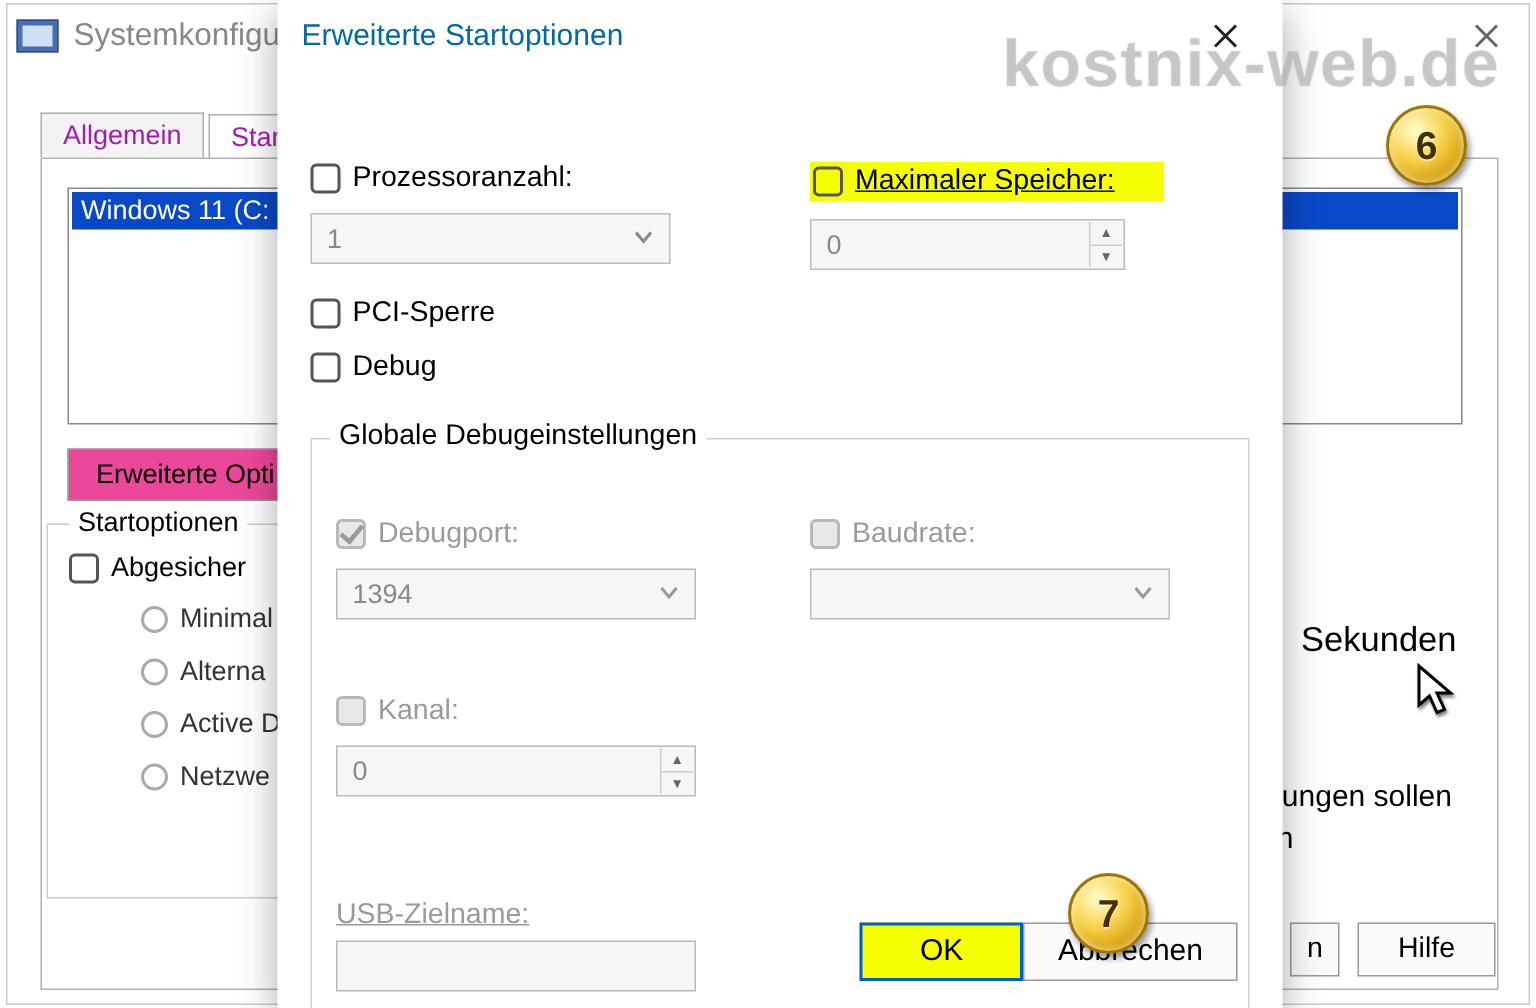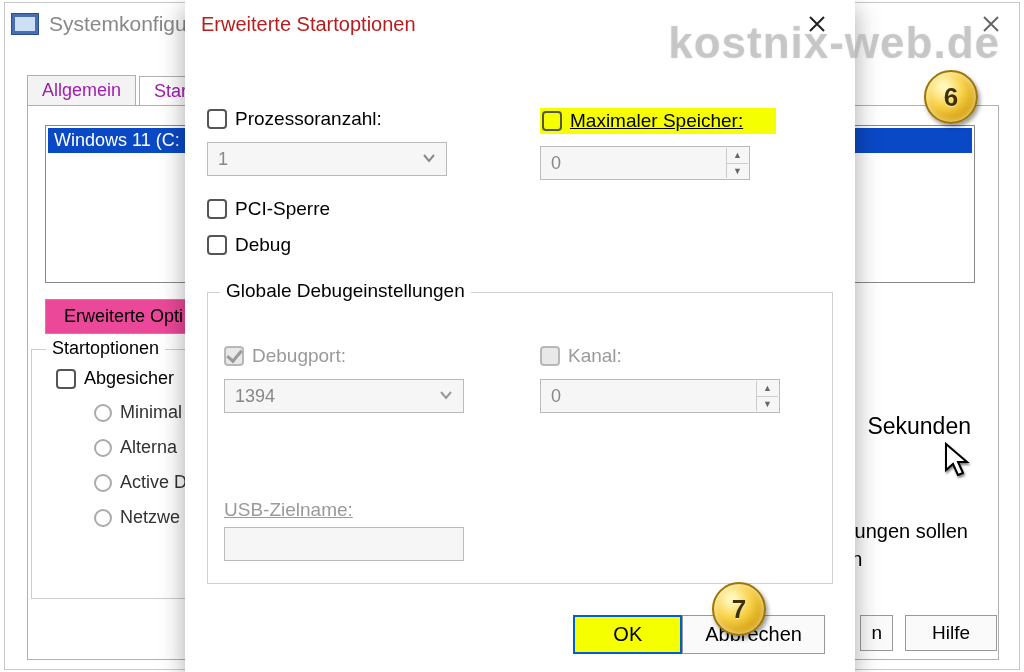--- a/index.html
+++ b/index.html
@@ -40,40 +40,40 @@
   .erw-opt-btn {
     position: absolute; left: 40px; top: 296px;
     padding: 6px 18px; border: 1px solid #999; background: #ec4899; font-size: 18px;
   }
 
   .start-fieldset {
     position: absolute; left: 26px; top: 346px; width: 400px; height: 250px;
     border: 1px solid #ccc; padding: 0;
   }
   .start-legend { position: absolute; left: 14px; top: -12px; background: #fff; padding: 0 6px; font-size: 18px; }
-  .abges-row { position: absolute; left: 24px; top: 18px; display: flex; align-items: center; font-size: 18px; }
+  .abges-row { position: absolute; left: 14px; top: 18px; display: flex; align-items: center; font-size: 18px; }
   .radios { position: absolute; left: 62px; top: 52px; display: flex; flex-direction: column; gap: 14px; font-size: 18px; color: #333; }
   .radio-row { display: flex; align-items: center; gap: 8px; }
   .faux-radio { width: 18px; height: 18px; border: 2px solid #aaa; border-radius: 50%; }
   .faux-check { width: 20px; height: 20px; border: 2px solid #555; border-radius: 4px; margin-right: 8px; flex-shrink: 0; }
 
   .sekunden { position: absolute; right: 48px; top: 410px; font-size: 23px; }
   .einst { position: absolute; right: 20px; top: 514px; font-size: 20px; text-align: left; line-height: 1.4; width: 180px; }
 
   .back-btns { position: absolute; right: 22px; bottom: 18px; display: flex; gap: 12px; }
   .win-btn { padding: 6px 26px; border: 1px solid #999; background: #fafafa; font-size: 19px; }
 
   
   .front-window {
     position: absolute; left: 185px; top: 0; width: 670px; height: 672px;
     background: #fff; box-shadow: 0 8px 24px rgba(0,0,0,0.35);
   }
   .front-title {
     height: 48px; display: flex; align-items: center; padding: 0 16px;
-    font-size: 20px; color: #b91c1c;
+    font-size: 20px; color: #0369a1;
   }
   .front-close {
     margin-left: auto; width: 44px; height: 36px; display: flex; align-items: center; justify-content: center;
     font-size: 24px; color: #222; cursor: pointer;
   }
   .front-body { padding: 28px 22px 0 22px; position: relative; height: calc(100% - 48px); }
 
   .check-row { display: flex; align-items: center; font-size: 19px; margin-bottom: 6px; }
   .row2 { display: flex; flex-direction: column; gap: 8px; margin-top: 18px; margin-bottom: 30px; }
 
@@ -257,20 +257,32 @@
             <span class="disabled-label">Debugport:</span>
           </div>
           <div class="dropdown">
             <span>1394</span>
             <span class="chev"><svg viewBox="0 0 14 14">
                   <path d="M2 4 L7 10 L12 4" stroke="#999" stroke-width="2" fill="none"></path>
                 </svg></span>
           </div>
         </div>
 
+        <div class="col">
+          <div class="check-row disabled-check">
+            <span class="faux-check"></span>
+            <span class="disabled-label">Baudrate:</span>
+          </div>
+          <div class="dropdown">
+            <span></span>
+            <span class="chev"><svg viewBox="0 0 14 14">
+                  <path d="M2 4 L7 10 L12 4" stroke="#999" stroke-width="2" fill="none"></path>
+                </svg></span>
+          </div>
+        </div>
 
         <div class="col">
           <div class="check-row disabled-check">
             <span class="faux-check"></span>
             <span class="disabled-label">Kanal:</span>
           </div>
           <div class="spinner-wrap">
             <span>0</span>
             <div class="spinner-btns">
                 <div>▲</div>

